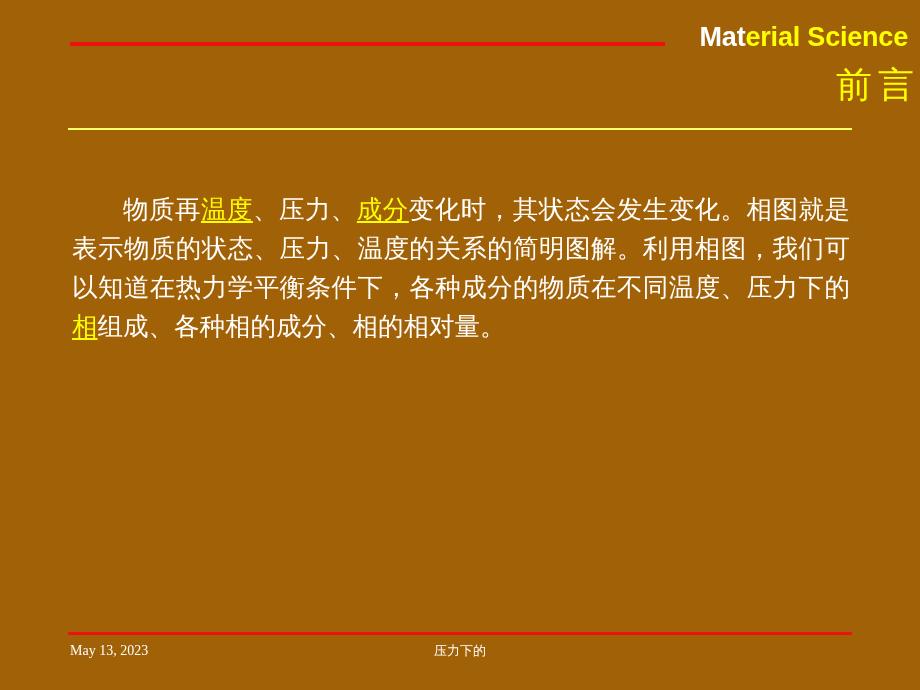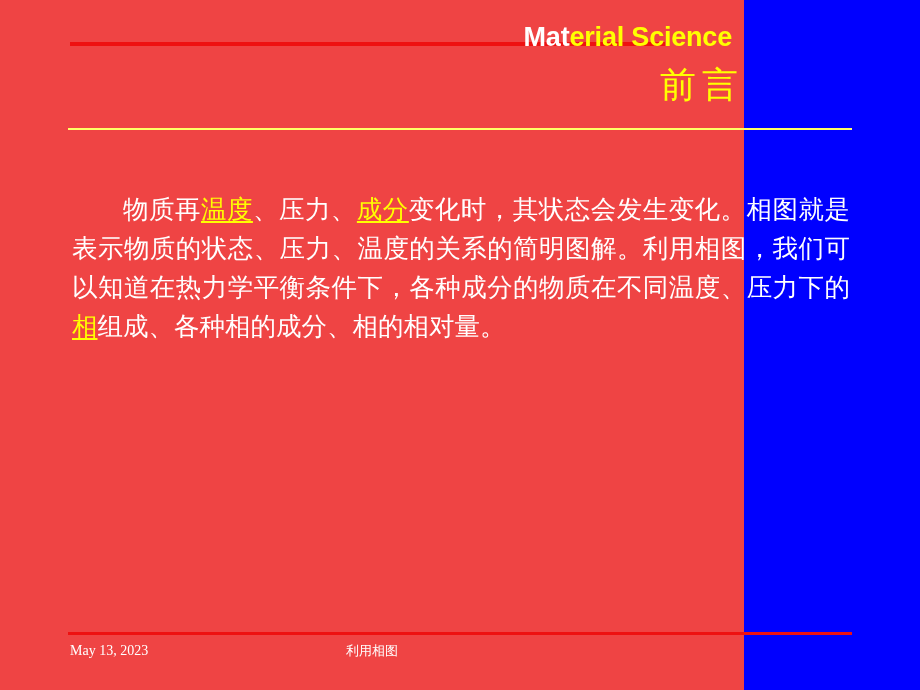--- a/index.html
+++ b/index.html
@@ -8,23 +8,23 @@
   }
   body {
     width: 920px;
     height: 690px;
     background: #0000ff;
     font-family: "Liberation Serif", "DejaVu Serif", serif;
     overflow: hidden;
   }
   .slide {
     position: relative;
-    width: 744px;
+    width: 920px;
     height: 690px;
-    background: #ef4444;
+    background: #a16207;
   }
 
   
   .header-rule {
     position: absolute;
     left: 70px;
     top: 42px;
     width: 595px;
     height: 4px;
     background: #ee1111;
@@ -132,16 +132,16 @@
   <div class="title-rule"></div>
 
   <div class="body-text">
     <span>物质再</span><span class="hl">温度</span><span>、压力、</span><span class="hl">成分</span><span>变化时，其状态会发生变化。相图就是表示物质的状态、压力、温度的关系的简明图解。利用相图，我们可以知道在热力学平衡条件下，各种成分的物质在不同温度、压力下的</span><span class="hl">相</span><span>组成、各种相的成分、相的相对量。</span>
   </div>
 
   <div class="footer-rule"></div>
 
   <div class="footer">
     <div class="footer-left">May 13, 2023</div>
-    <div class="footer-mid">利用相图</div>
+    <div class="footer-mid">压力下的</div>
   </div>
 
 </div>
 
 </body></html>

